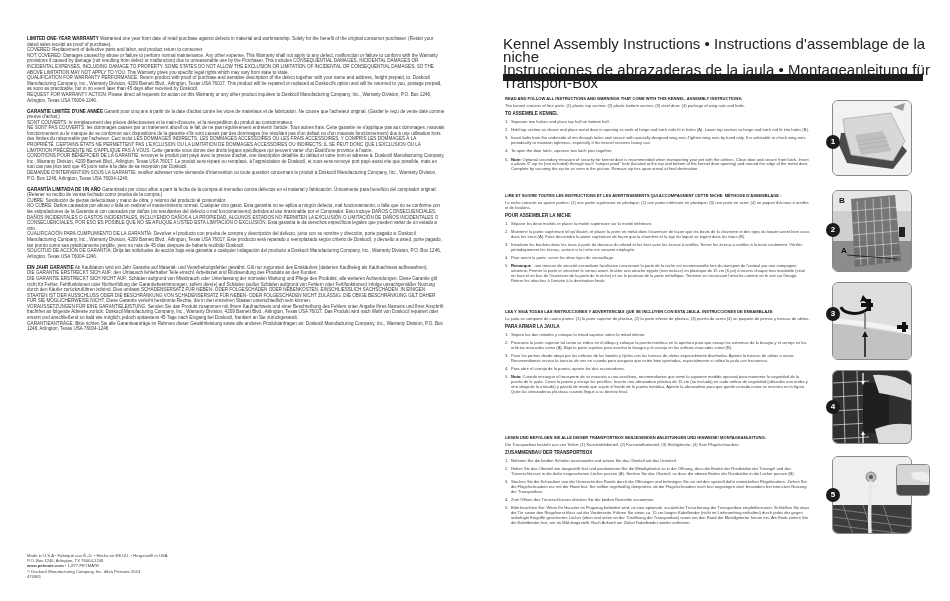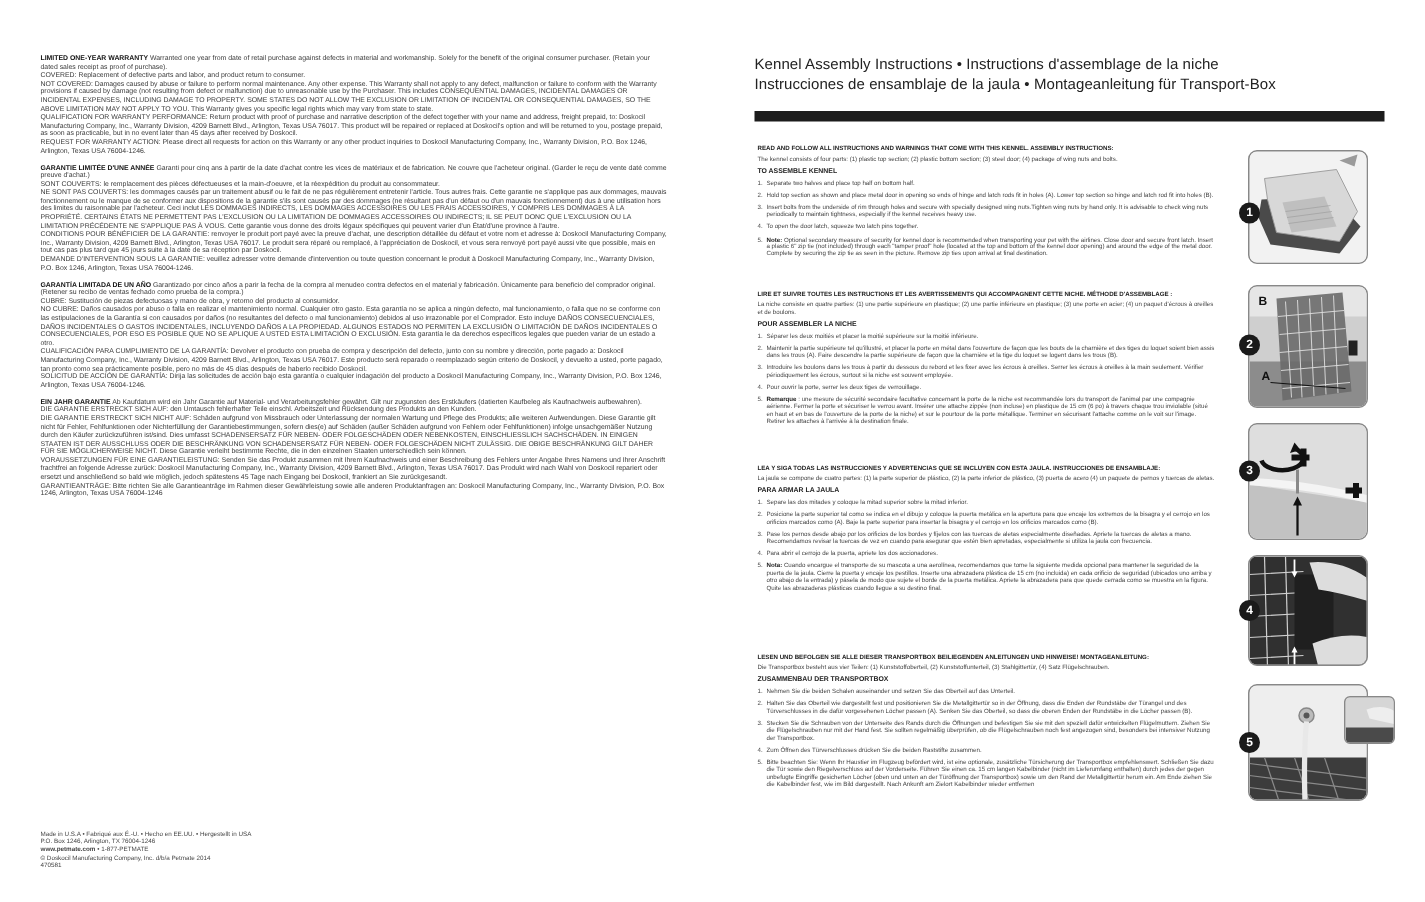--- a/index.html
+++ b/index.html
@@ -8,21 +8,21 @@
 
   .left-col { position: absolute; left: 27px; top: 36px; width: 418px; font-size: 4.6px; line-height: 5.6px; color: #3a3a3a; }
   .warranty { margin-bottom: 5.4px; }
   .warranty .w-title { font-weight: bold; color: #111; }
   .warranty p { margin: 0; }
 
   .footer { position: absolute; left: 27px; top: 553px; width: 200px; font-size: 4.2px; line-height: 5.2px; color: #444; }
   .footer .bold { font-weight: bold; }
 
   .right-col { position: absolute; left: 503px; top: 0; width: 447px; }
-  .title { position: absolute; left: 0; top: 37px; width: 440px; font-size: 10px; line-height: 13px; color: #222; font-weight: normal; letter-spacing: 0.05px; }
+  .title { position: absolute; left: 0; top: 37px; width: 440px; font-size: 15px; line-height: 13px; color: #222; font-weight: normal; letter-spacing: 0.05px; }
   .title-bar { position: absolute; left: 0; top: 74px; width: 420px; height: 7px; background: #1c1c1c; }
 
   .instr { position: absolute; left: 2px; width: 305px; font-size: 4.1px; line-height: 4.9px; color: #444; }
   .instr .head { font-weight: bold; color: #222; text-transform: none; }
   .instr .sub { font-weight: bold; color: #222; font-size: 4.6px; margin: 3px 0 3px; }
   .instr .intro { margin: 2.5px 0 2px; }
   .instr ol { list-style: none; }
   .instr li { margin-bottom: 3.2px; padding-left: 6px; text-indent: -6px; }
   .instr li .num { display: inline-block; width: 6px; text-indent: 0; }
   .instr li b { color: #222; }
@@ -70,21 +70,21 @@
   <div>Made in U.S.A • Fabriqué aux É.-U. • Hecho en EE.UU. • Hergestellt in USA</div>
   <div>P.O. Box 1246, Arlington, TX 76004-1246</div>
   <div><span class="bold">www.petmate.com</span> <span>• 1-877-PETMATE</span></div>
   <div>© Doskocil Manufacturing Company, Inc. d/b/a Petmate 2014</div>
   <div>470581</div>
 </div>
 
 <div class="right-col">
   <h1 class="title">
     <div>Kennel Assembly Instructions  •  Instructions d'assemblage de la niche</div>
-    <div>Instrucciones de ensamblaje de la jaula •  Montageanleitung für Transport-Box</div>
+    <div>Instrucciones de abrazaderas de la jaula •  Montageanleitung für Transport-Box</div>
   </h1>
   <div class="title-bar"></div>
 
   <div class="instr" style="top:97px;">
     <div class="head">READ AND FOLLOW ALL INSTRUCTIONS AND WARNINGS THAT COME WITH THIS KENNEL. ASSEMBLY INSTRUCTIONS:</div>
     <div class="intro">The kennel consists of four parts: (1) plastic top section; (2) plastic bottom section; (3) steel door; (4) package of wing nuts and bolts.</div>
     <div class="sub">TO ASSEMBLE KENNEL</div>
     <ol>
       <li><span class="num">1.</span><span>Separate two halves and place top half on bottom half.</span></li>
       <li><span class="num">2.</span><span>Hold top section as shown and place metal door in opening so ends of hinge and latch rods fit in holes (A). Lower top section so hinge and latch rod fit into holes (B).</span></li>

